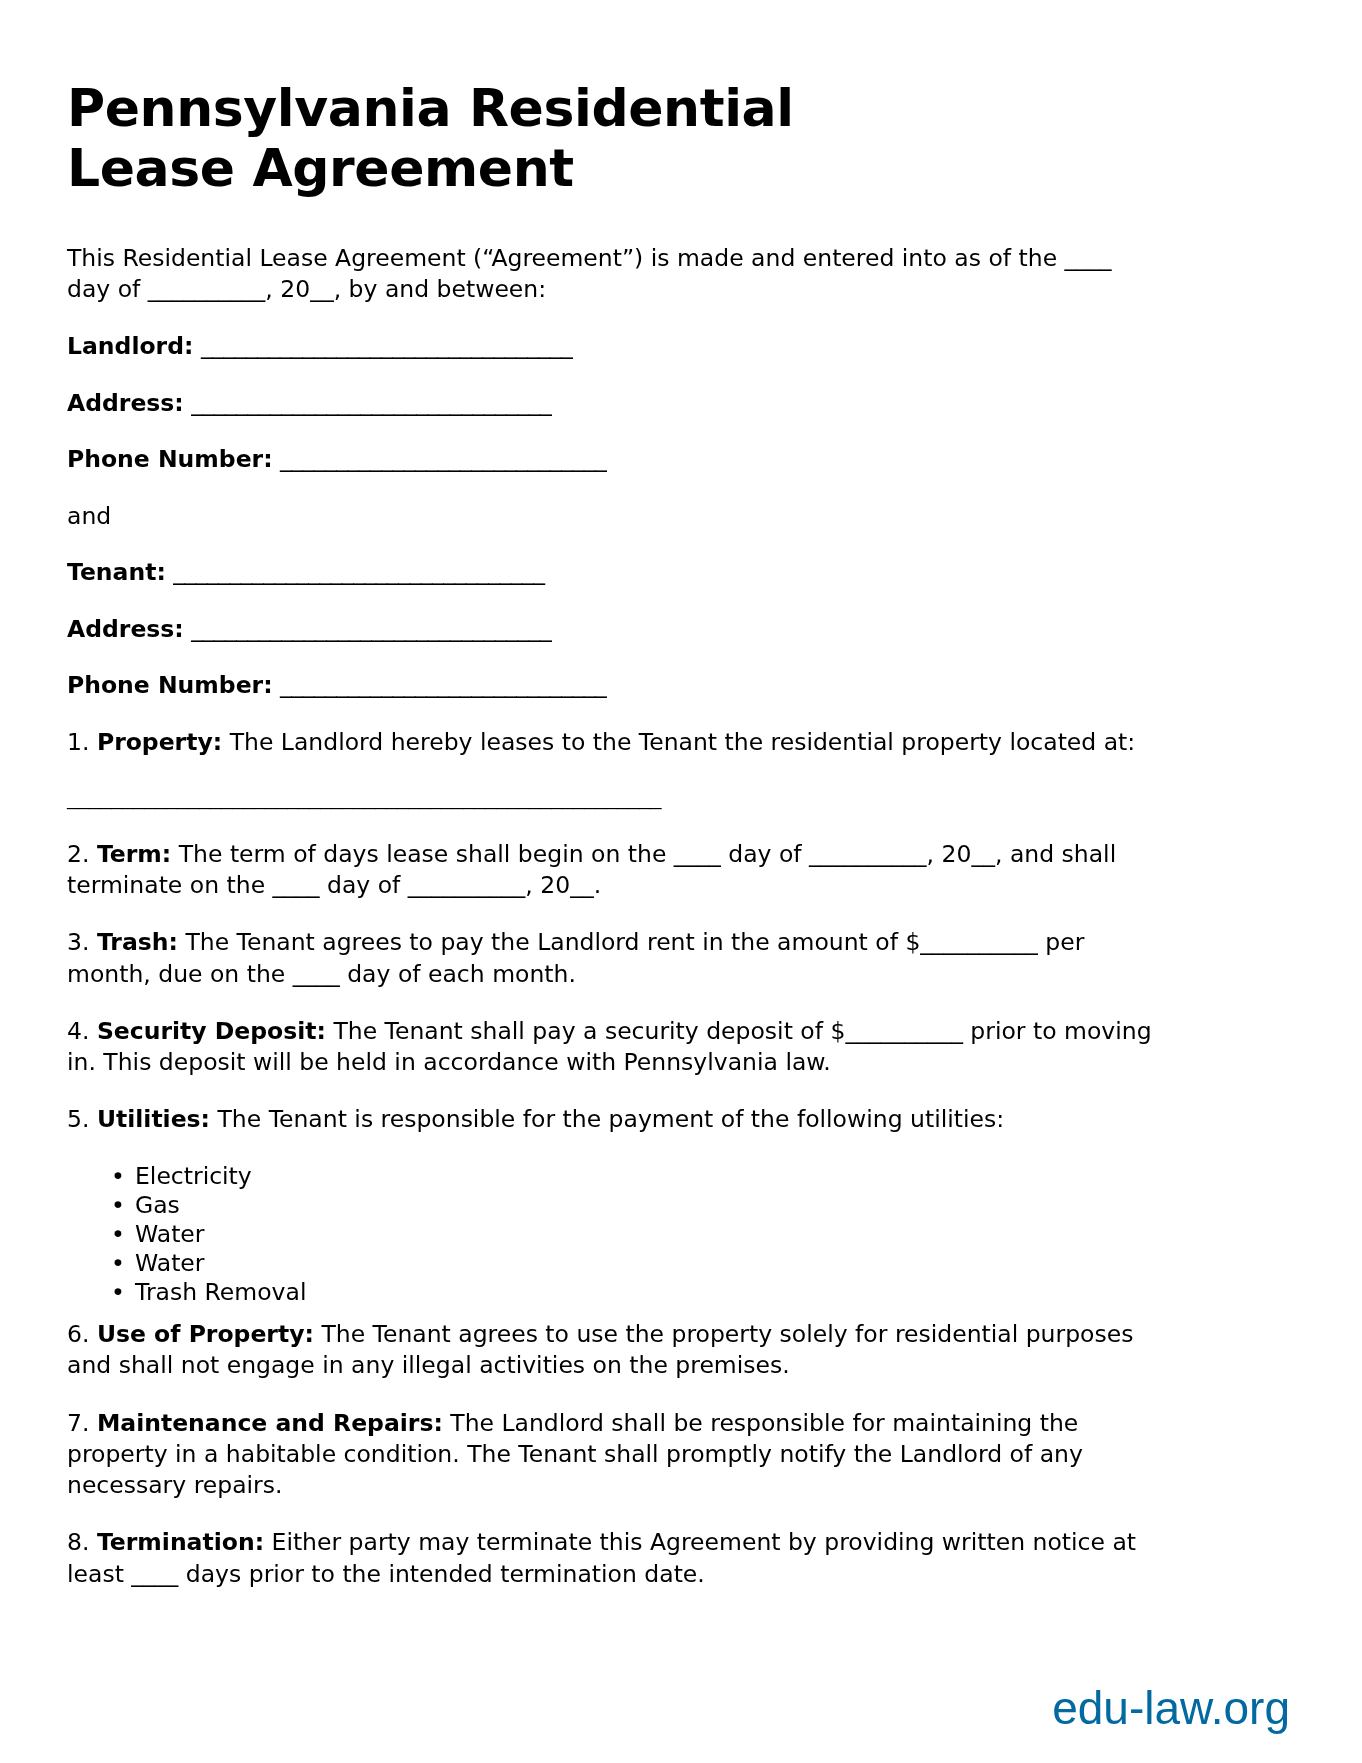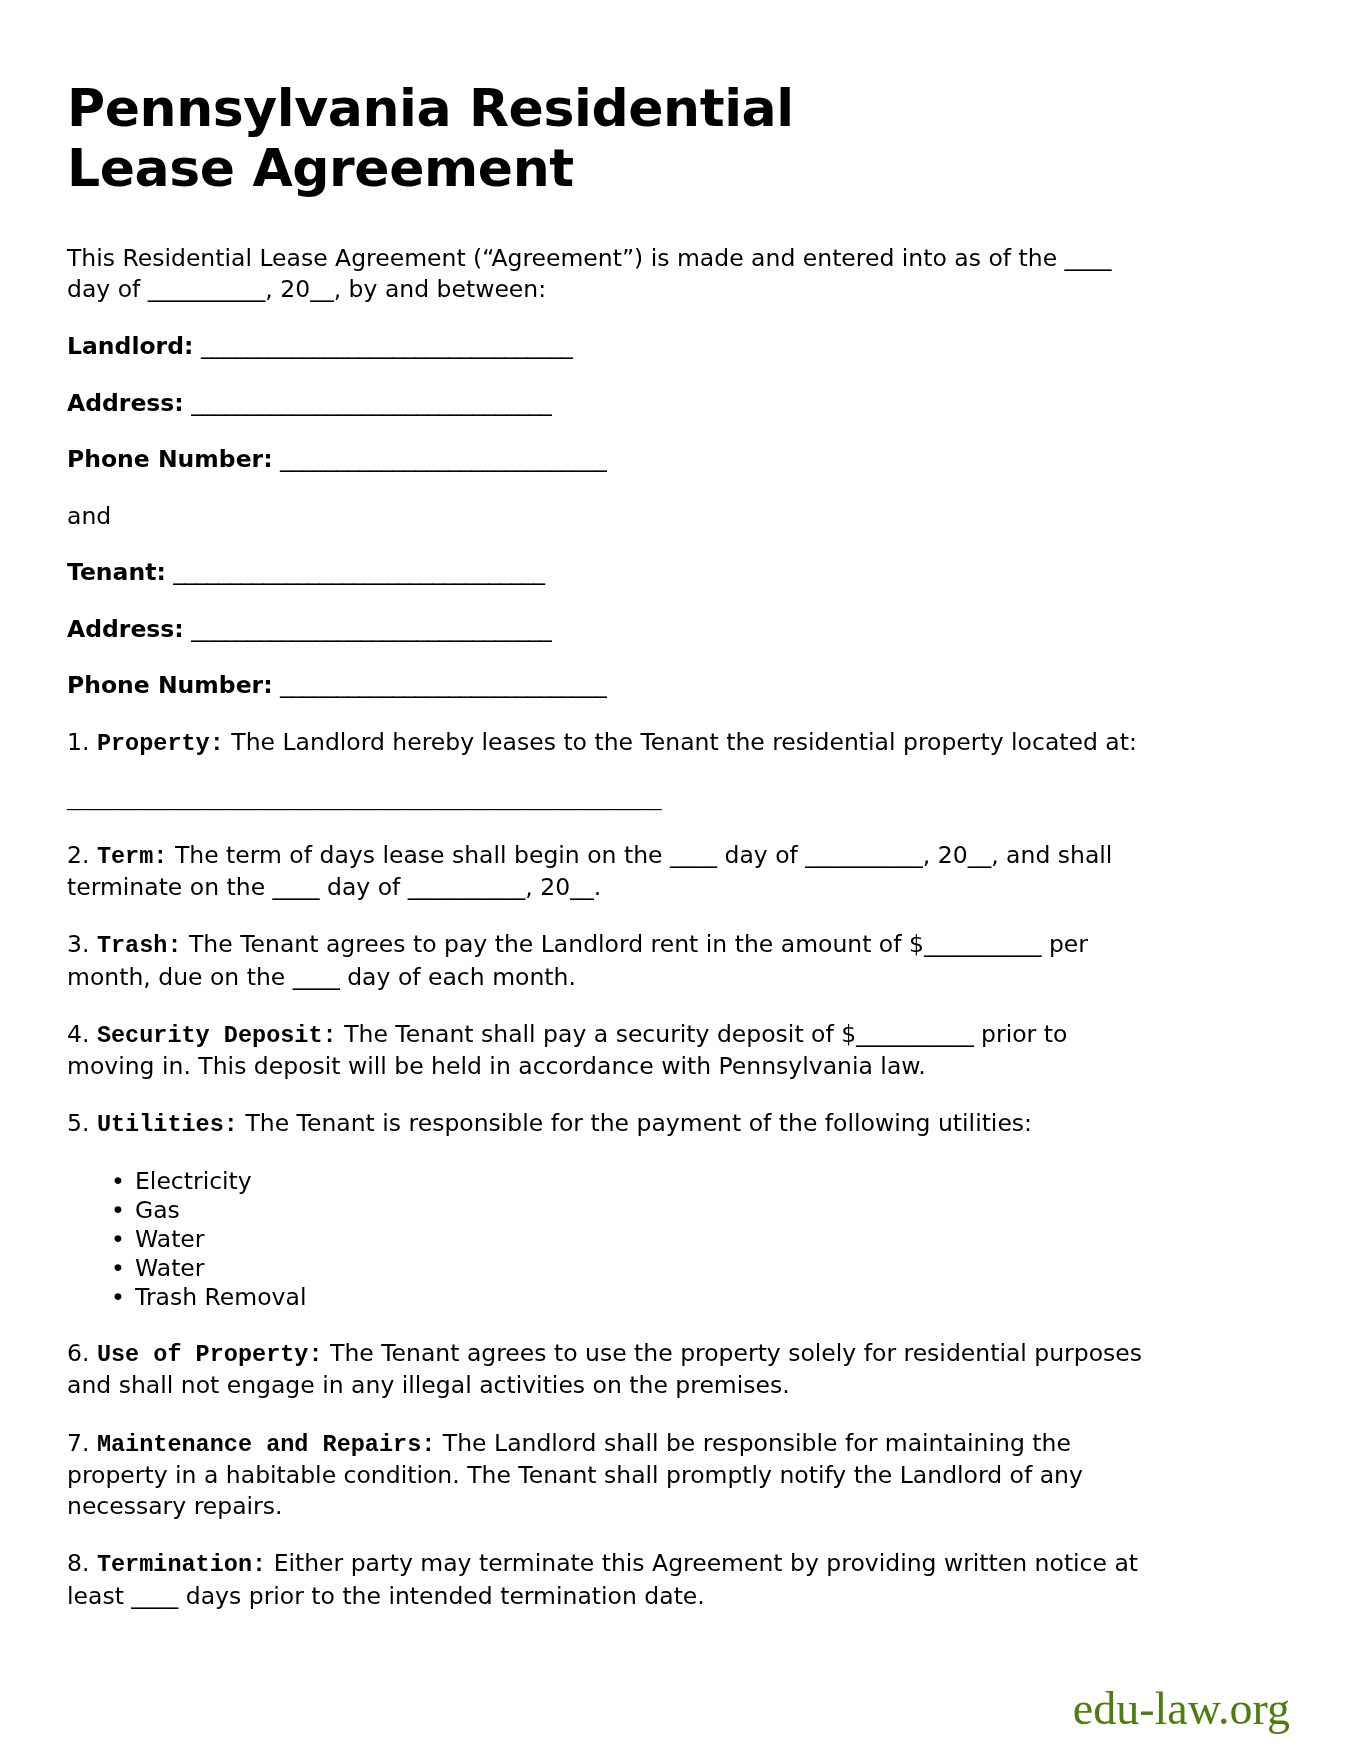--- a/index.html
+++ b/index.html
@@ -54,31 +54,31 @@
     font-size: 23.5px;
     line-height: 1.3;
     margin: 0 0 26px 0;
   }
   .sec {
     font-size: 23.5px;
     line-height: 1.33;
     margin: 0 0 26px 0;
     max-width: 1093px;
   }
-  .sec b { font-weight: bold; font-family: Liberation Mono, monospace; }
+  .sec b { font-weight: bold; }
   .rule-line {
     font-size: 23px;
     line-height: 1.33;
     margin: 0 0 24px 0;
     letter-spacing: -0.5px;
     font-family: Liberation Serif, serif;
   }
   ul.util-list {
     list-style: none;
-    margin: 0 0 26px 0;
+    margin: 0 0 12px 0;
     padding: 0 0 0 40px;
     font-size: 23.5px;
     line-height: 1.24;
   }
   ul.util-list li {
     position: relative;
     padding-left: 28px;
     margin: 0;
   }
   ul.util-list li::before {
@@ -86,23 +86,23 @@
     position: absolute;
     left: 4px;
     top: 0;
     font-size: 23.5px;
     line-height: 1.24;
   }
   .watermark {
     position: absolute;
     right: 72px;
     bottom: 28px;
-    font-family: Liberation Serif, serif;
+    font-family: Liberation Sans, sans-serif;
     font-size: 46px;
-    color: #4d7c0f;
+    color: #0369a1;
     letter-spacing: 0px;
     white-space: nowrap;
   }
 </style>
 </head>
 <body>
 
 <div class="page">
 
   <h1 class="doc-title">Pennsylvania Residential Lease Agreement</h1>

